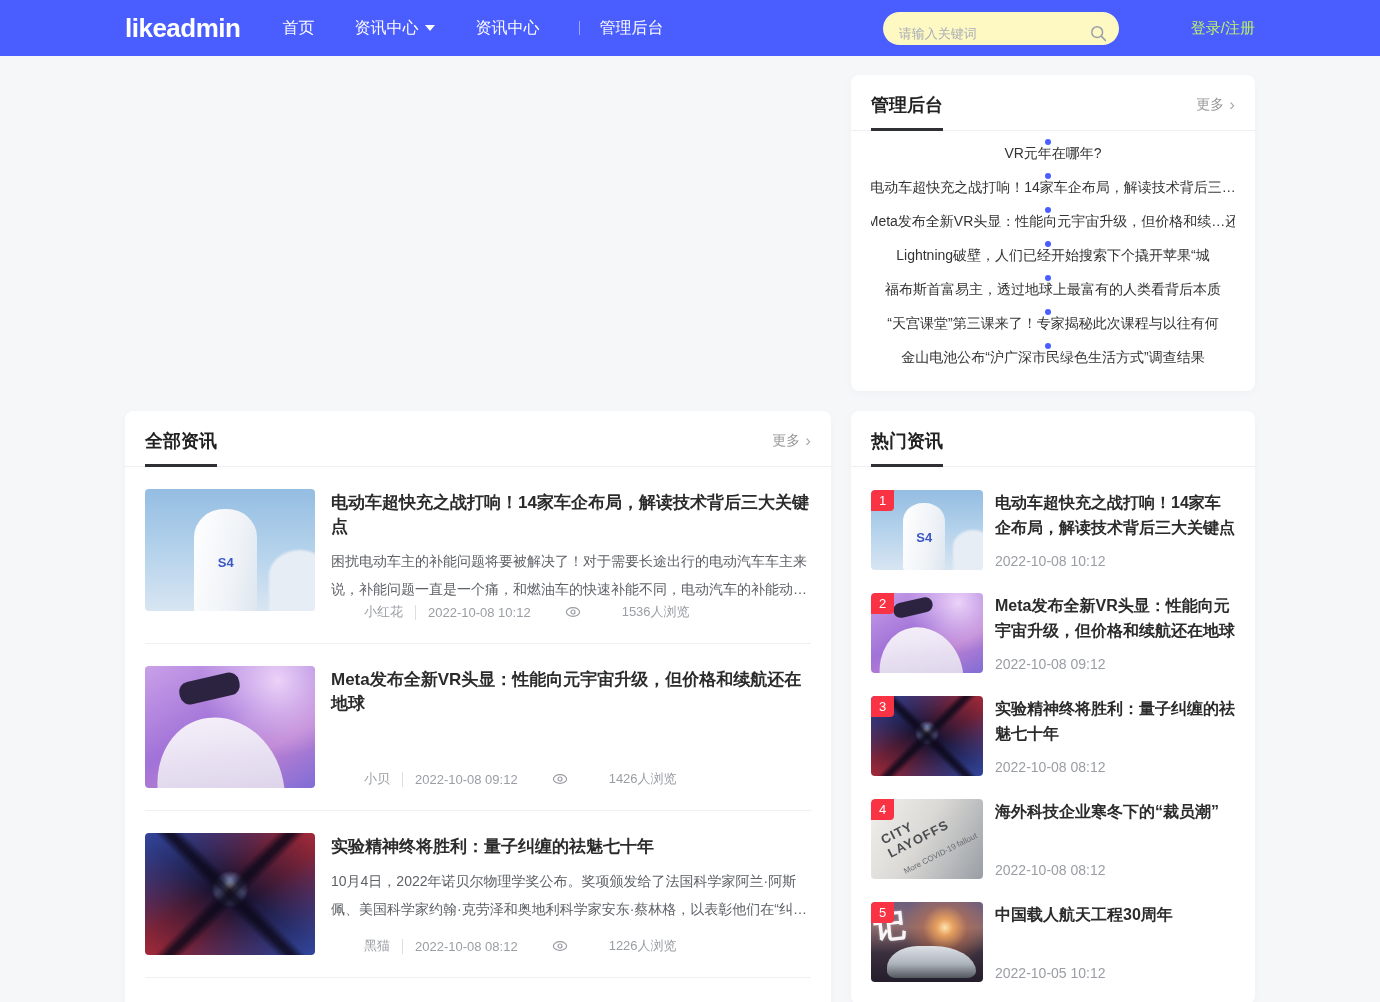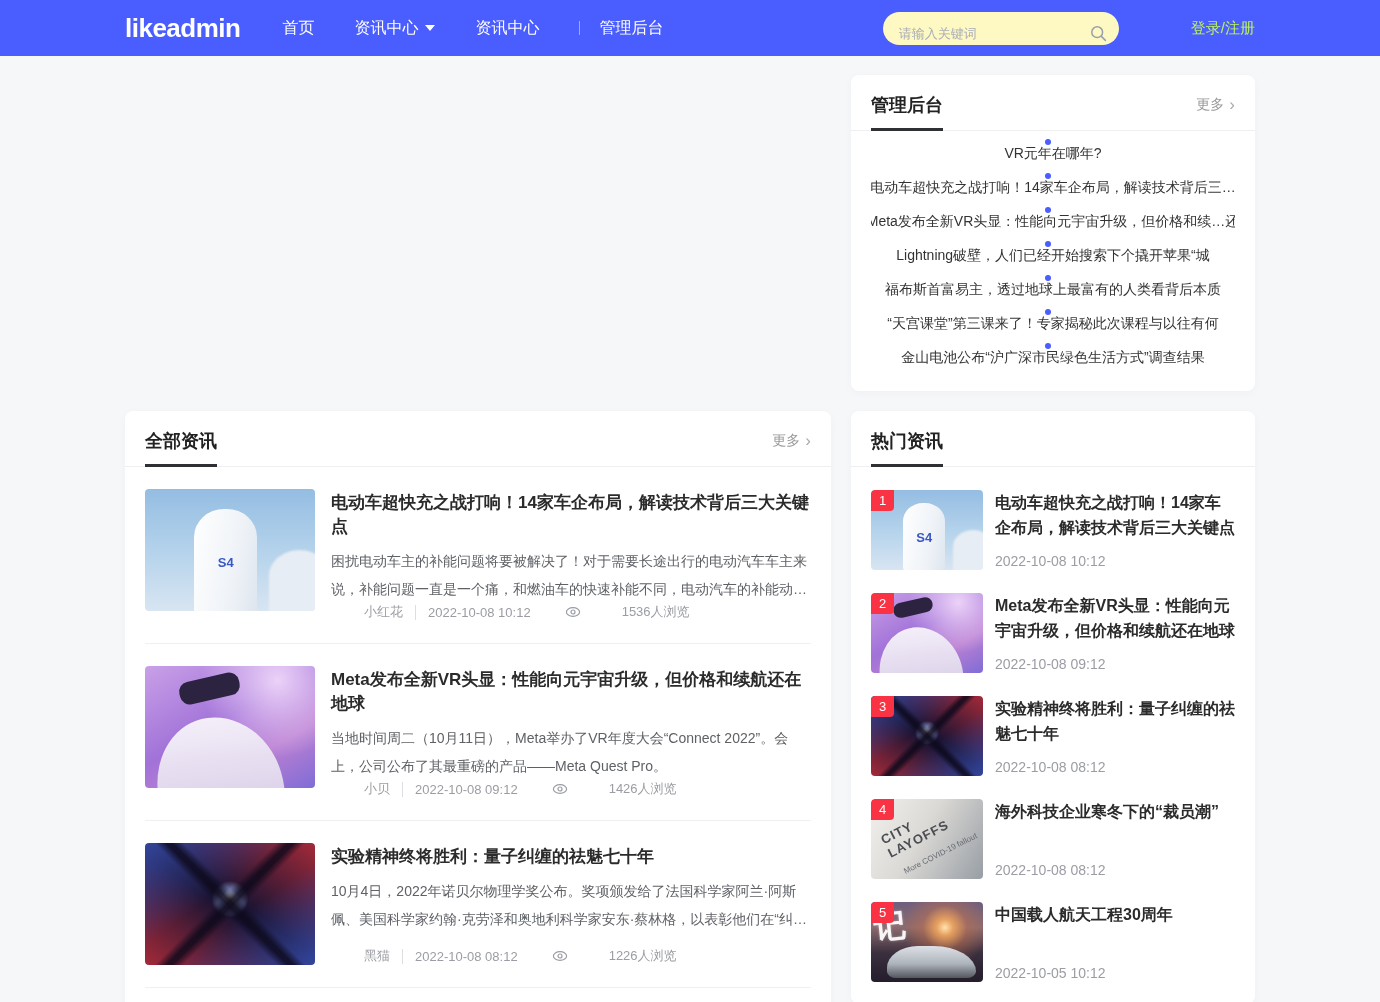--- a/index.html
+++ b/index.html
@@ -239,21 +239,20 @@
                     <span>1536人浏览</span>
                   </span>
                 </div>
               </div>
             </article>
 
             <article class="news-item">
               <div class="thumb news-thumb thumb--vr-headset"></div>
               <div class="news-content">
                 <h3 class="news-title">Meta发布全新VR头显：性能向元宇宙升级，但价格和续航还在地球</h3>
-                <p class="news-desc">当地时间周二（10月11日），Meta举办了VR年度大会“Connect 2022”。会上，公司公布了其最重磅的产品——Meta Quest Pro。</p>
                 <div class="news-meta">
                   <span class="meta-author">小贝</span>
                   <span class="meta-date">2022-10-08 09:12</span>
                   <span class="meta-views">
                     <svg width="16" height="16" viewBox="0 0 16 16" fill="none">
                       <ellipse cx="8" cy="8" rx="6.6" ry="4.4" stroke="#9a9da3" stroke-width="1.2"></ellipse>
                       <circle cx="8" cy="8" r="2" stroke="#9a9da3" stroke-width="1.2"></circle>
                     </svg>
                     <span>1426人浏览</span>
                   </span>

